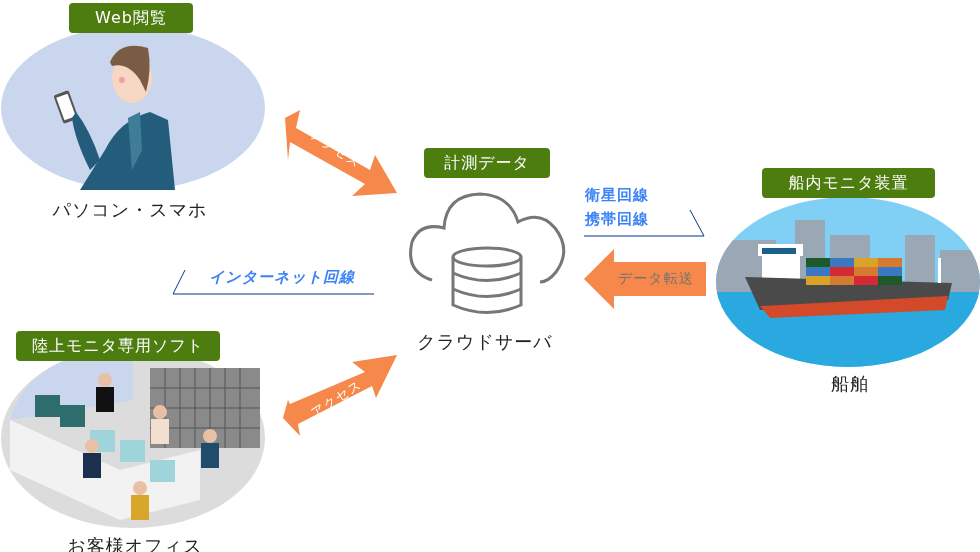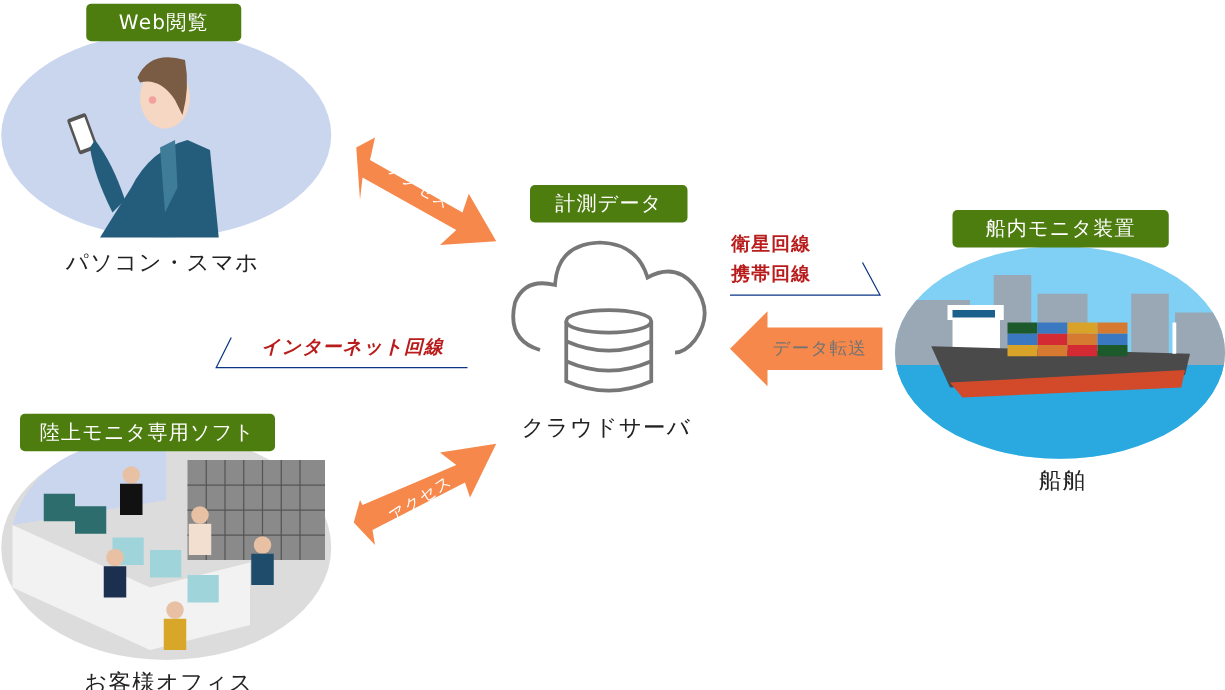--- a/index.html
+++ b/index.html
@@ -2,21 +2,21 @@
 <html><head>
 <meta charset="utf-8">
 <style>
   html, body { margin:0; padding:0; background:#ffffff; }
   body { width:980px; height:552px; position:relative; overflow:hidden;
          font-family:"DejaVu Sans", sans-serif; color:#222; }
   .abs { position:absolute; }
   .badge { position:absolute; background:#4d7c0f; color:#fff; border-radius:4px;
            font-size:16px; text-align:center; line-height:30px; height:30px; letter-spacing:1px; }
   .caption { position:absolute; font-size:18px; color:#222; text-align:center; letter-spacing:1px; }
-  .netlabel { position:absolute; font-size:15px; color:#b91c1c; font-weight:bold; letter-spacing:1px; }
+  .netlabel { position:absolute; font-size:15px; color:#3b82f6; font-weight:bold; letter-spacing:1px; }
   svg { position:absolute; left:0; top:0; }
 </style>
 </head>
 <body>
 
 <svg width="980" height="552" viewBox="0 0 980 552">
 
   <g>
     <ellipse cx="133" cy="108" rx="132" ry="82" fill="#c9d6ee"></ellipse>
 

